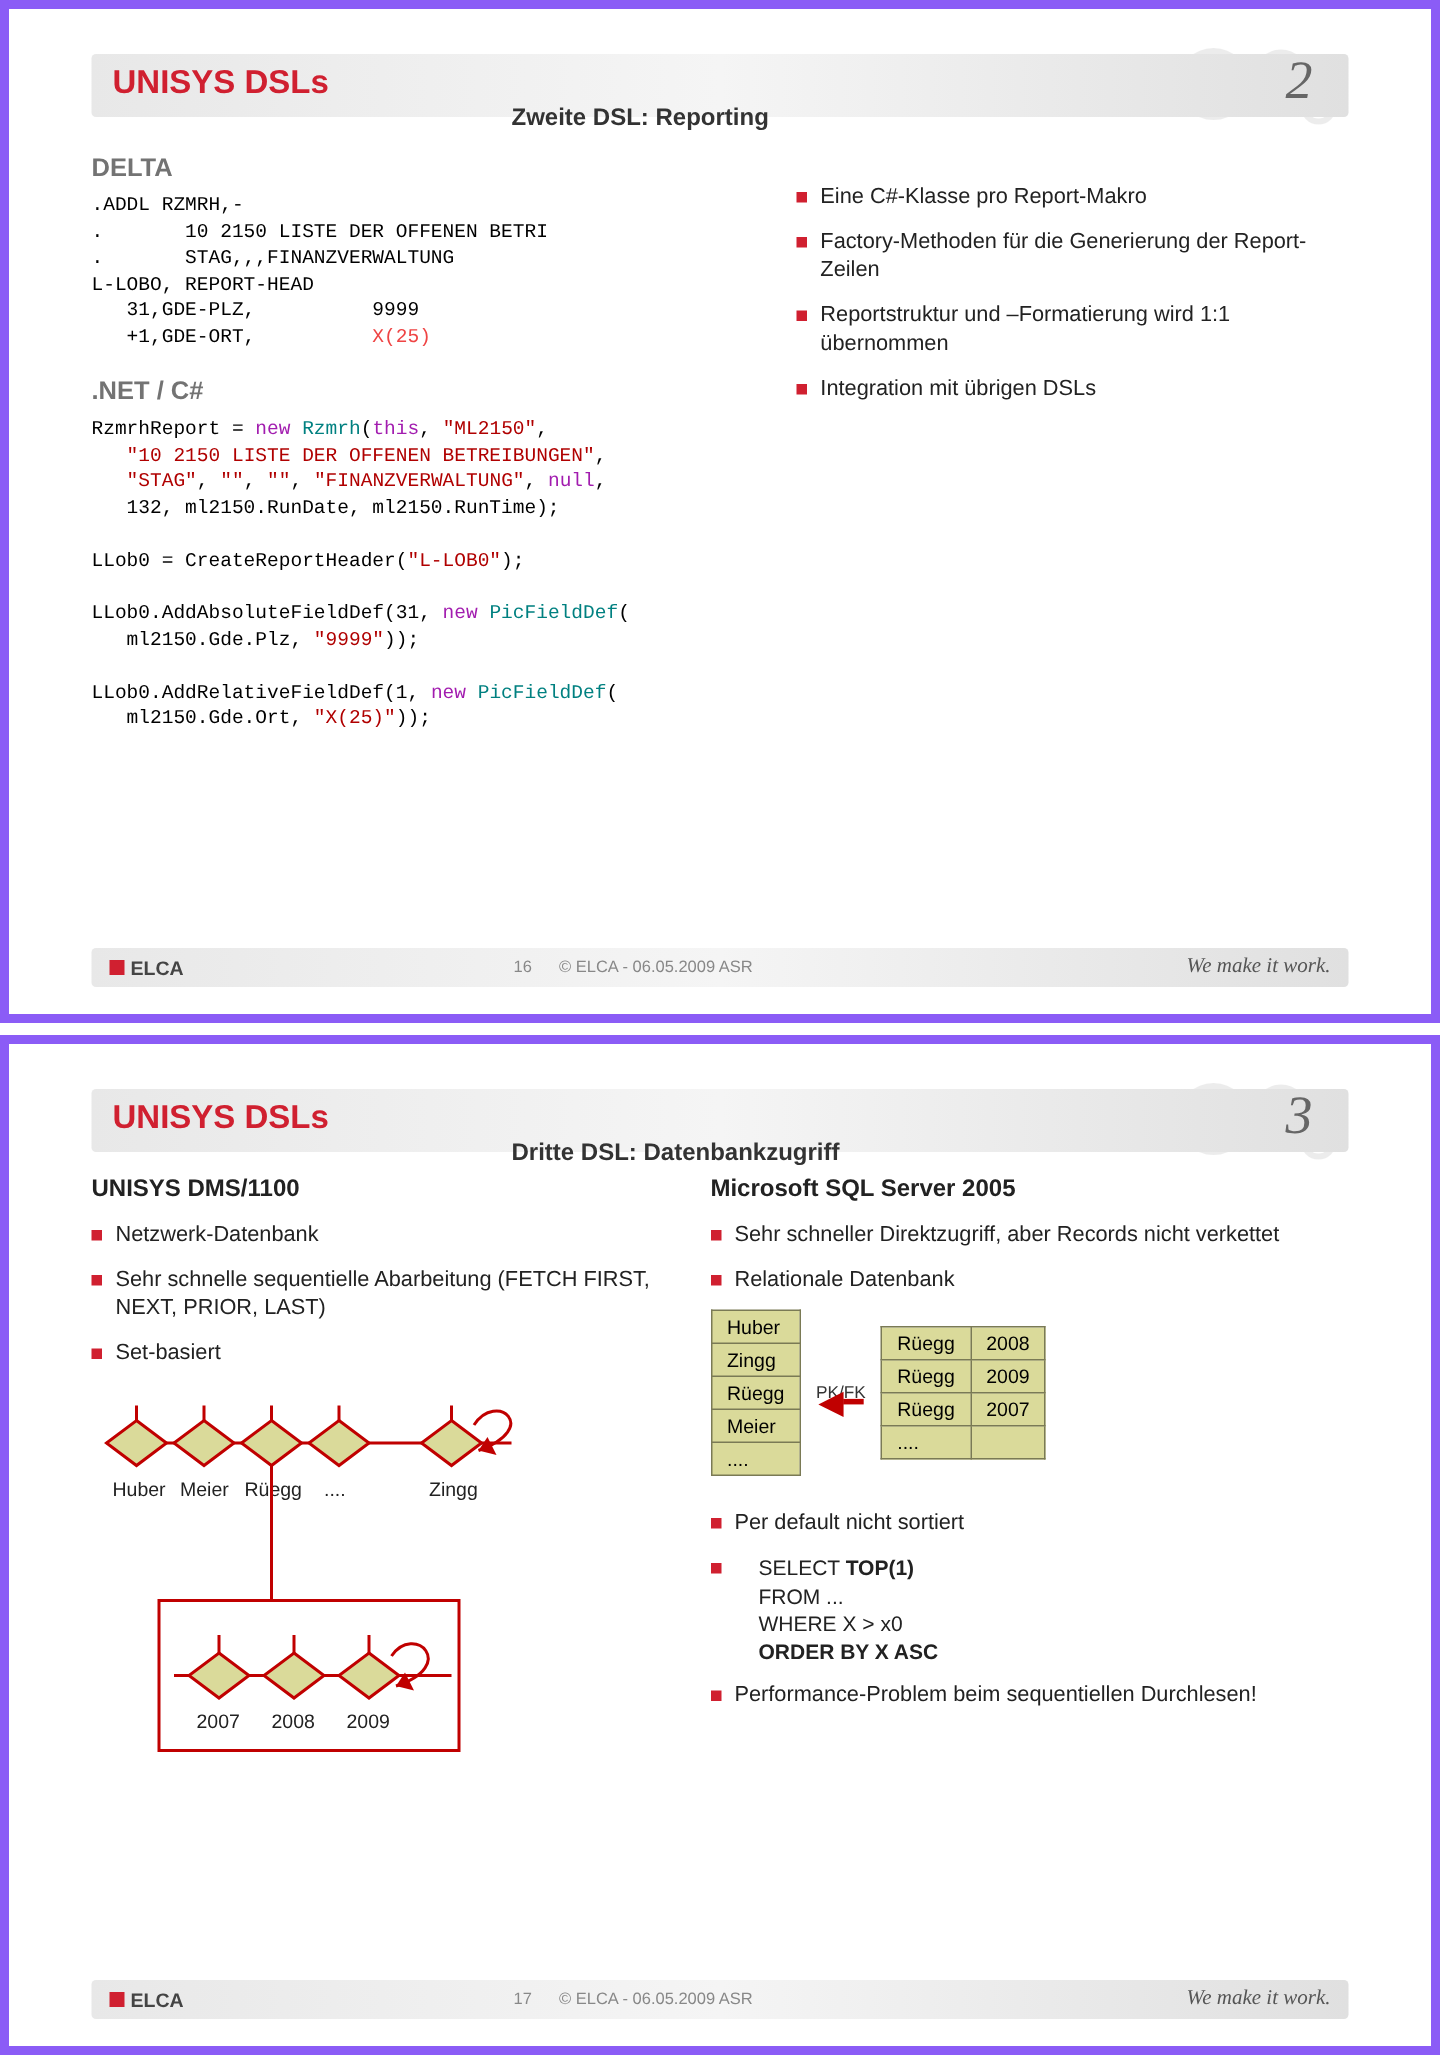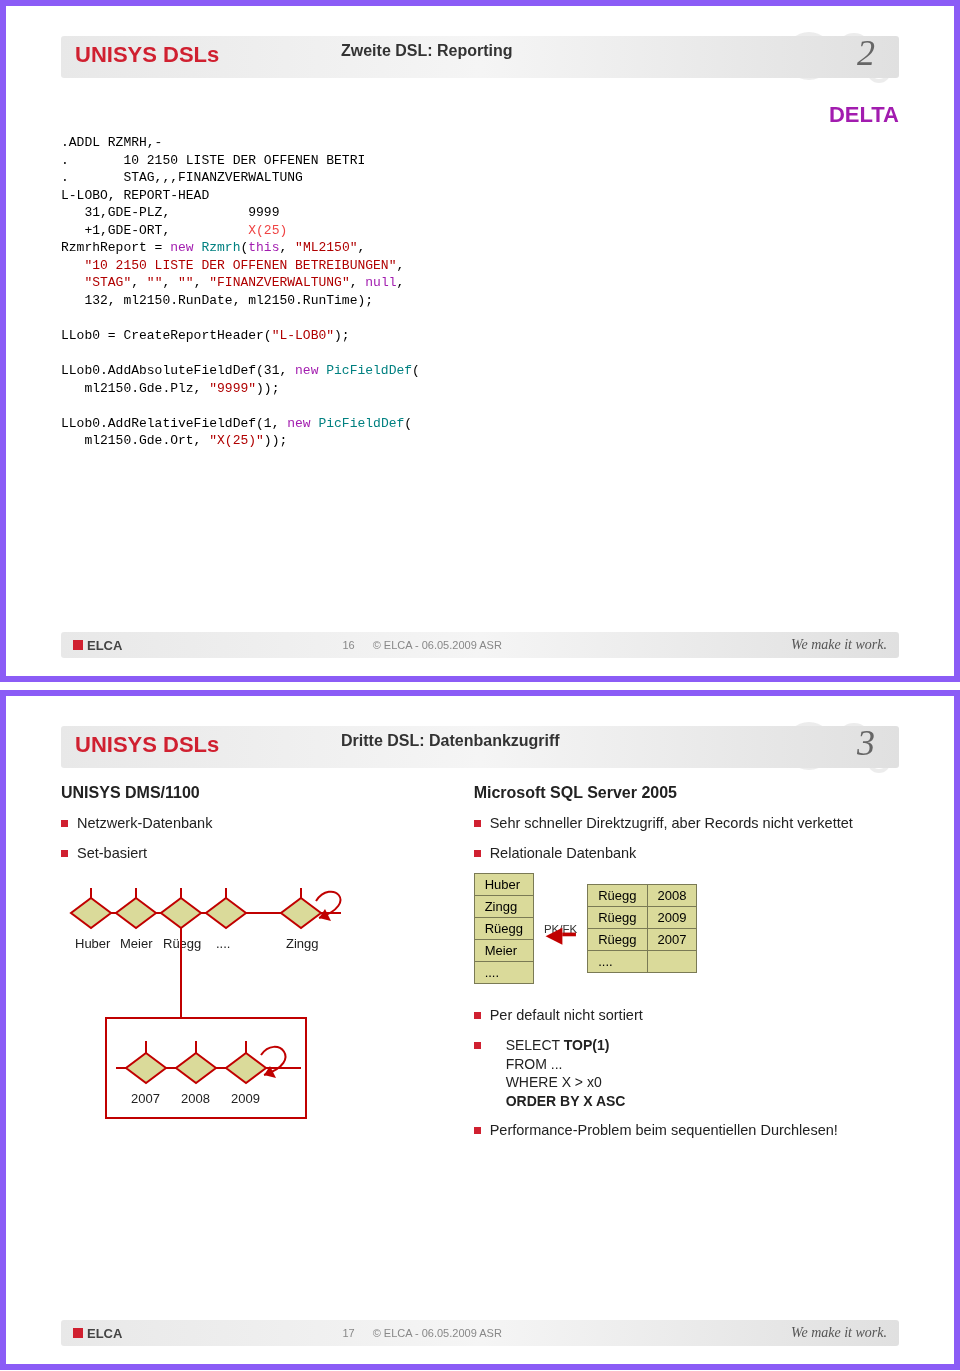--- a/index.html
+++ b/index.html
@@ -28,21 +28,21 @@
     margin-bottom: 16px;
   }
   .title-bar .main-title {
     color: #d02030;
     font-size: 22px;
     font-weight: bold;
   }
   .title-bar .sub-title {
     position: absolute;
     left: 280px;
-    top: 6px;
+    top: 34px;
     font-size: 16px;
     font-weight: bold;
     color: #333;
   }
   .title-bar .num {
     position: absolute;
     right: 24px;
     top: -4px;
     font-family: "Comic Sans MS", cursive;
     font-size: 36px;
@@ -53,25 +53,24 @@
     position: absolute;
     right: 55px;
     top: 20px;
     width: 120px;
     height: 60px;
     opacity: 0.15;
     pointer-events: none;
   }
 
   .section-label {
-    font-size: 22px;
+    font-size: 17px;
     font-weight: bold;
-    color: #a21caf;
+    color: #737373;
     margin: 8px 0 6px 0;
-    text-align: right;
   }
 
   .code-block {
     font-family: "Courier New", monospace;
     font-size: 13px;
     line-height: 1.35;
     white-space: pre;
   }
   .kw-blue { color: #a21caf; }
   .kw-red  { color: #ef4444; }
@@ -212,34 +211,43 @@
   <div class="two-col">
     <div class="col-left">
       <div class="section-label">DELTA</div>
       <div class="code-block"><span>.ADDL RZMRH,-
 .       10 2150 LISTE DER OFFENEN BETRI
 .       STAG,,,FINANZVERWALTUNG
 L-LOBO, REPORT-HEAD
    31,GDE-PLZ,          9999
    +1,GDE-ORT,          </span><span class="kw-red">X(25)</span></div>
 
+      <div class="section-label" style="margin-top:18px">.NET / C#</div>
       <div class="code-block"><span>RzmrhReport = </span><span class="kw-blue">new</span><span> </span><span class="kw-teal">Rzmrh</span><span>(</span><span class="kw-blue">this</span><span>, </span><span class="kw-str">"ML2150"</span><span>,
    </span><span class="kw-str">"10 2150 LISTE DER OFFENEN BETREIBUNGEN"</span><span>,
    </span><span class="kw-str">"STAG"</span><span>, </span><span class="kw-str">""</span><span>, </span><span class="kw-str">""</span><span>, </span><span class="kw-str">"FINANZVERWALTUNG"</span><span>, </span><span class="kw-blue">null</span><span>,
    132, ml2150.RunDate, ml2150.RunTime);
 
 LLob0 = CreateReportHeader(</span><span class="kw-str">"L-LOB0"</span><span>);
 
 LLob0.AddAbsoluteFieldDef(31, </span><span class="kw-blue">new</span><span> </span><span class="kw-teal">PicFieldDef</span><span>(
    ml2150.Gde.Plz, </span><span class="kw-str">"9999"</span><span>));
 
 LLob0.AddRelativeFieldDef(1, </span><span class="kw-blue">new</span><span> </span><span class="kw-teal">PicFieldDef</span><span>(
    ml2150.Gde.Ort, </span><span class="kw-str">"X(25)"</span><span>));</span></div>
     </div>
 
+    <div class="col-right" style="padding-top:28px">
+      <ul class="red-bullets">
+        <li>Eine C#-Klasse pro Report-Makro</li>
+        <li>Factory-Methoden für die Generierung der Report-Zeilen</li>
+        <li>Reportstruktur und –Formatierung wird 1:1 übernommen</li>
+        <li>Integration mit übrigen DSLs</li>
+      </ul>
+    </div>
   </div>
 
   <div class="footer-bar">
     <span class="logo-sq"></span>
     <span class="elca-text">ELCA</span>
     <span class="page-num">16</span>
     <span class="copyright">© ELCA - 06.05.2009  ASR</span>
     <span class="tagline">We make it work.</span>
   </div>
 </div>
@@ -257,20 +265,21 @@
     <span class="sub-title">Dritte DSL: Datenbankzugriff</span>
     <span class="num">3</span>
   </div>
 
   <div class="two-col">
 
     <div class="col-left" style="flex:1 1 48%">
       <div class="col-hdr">UNISYS DMS/1100</div>
       <ul class="red-bullets">
         <li>Netzwerk-Datenbank</li>
+        <li>Sehr schnelle sequentielle Abarbeitung (FETCH FIRST, NEXT, PRIOR, LAST)</li>
         <li>Set-basiert</li>
       </ul>
 
       <div class="set-diagram">
         <svg width="300" height="320" viewBox="0 0 300 320">
 
           <line x1="10" y1="40" x2="280" y2="40" stroke="#c00000" stroke-width="2"></line>
           <g fill="#dada9a" stroke="#c00000" stroke-width="2">
             <polygon points="30,25 50,40 30,55 10,40"></polygon>
             <polygon points="75,25 95,40 75,55 55,40"></polygon>

